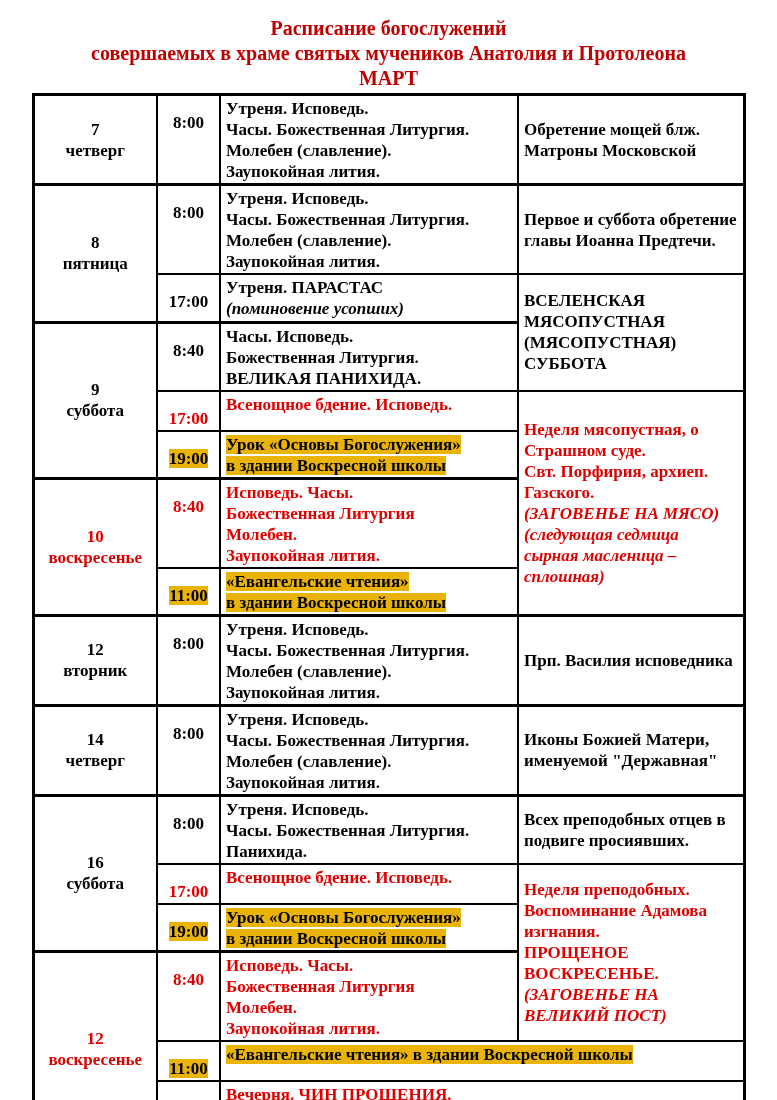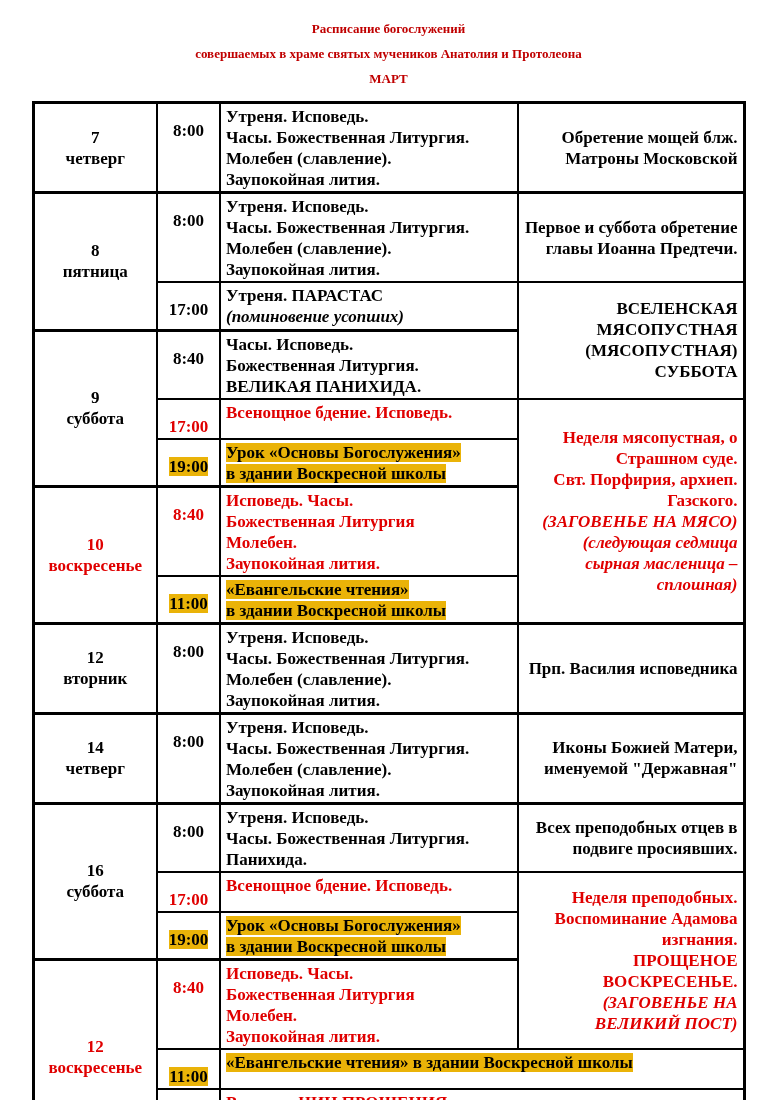--- a/index.html
+++ b/index.html
@@ -13,24 +13,24 @@
     height: 1100px;
     background: #ffffff;
     font-family: "Liberation Serif", "DejaVu Serif", serif;
     font-weight: bold;
     box-sizing: border-box;
   }
   .title-block {
     padding-top: 16px;
     text-align: center;
     color: #c00000;
-    font-size: 13px;
+    font-size: 20px;
     line-height: 25px;
   }
-  .title-block .month { margin-bottom: 10px; }
+  .title-block .month { margin-bottom: 2px; }
   table.schedule {
     border-collapse: collapse;
     width: 711px;
     margin: 1px auto 0 auto;
     table-layout: fixed;
     border: 3px solid #000;
     font-size: 17px;
     line-height: 21px;
     color: #000;
   }
@@ -49,21 +49,21 @@
     text-align: center;
     vertical-align: top;
     padding-top: 16px;
   }
   td.services {
     text-align: left;
     vertical-align: top;
     padding-top: 2px;
   }
   td.feast {
-    text-align: right;
+    text-align: left;
     vertical-align: middle;
   }
   .red { color: #e00000; }
   .hl { background: #eab308; }
   .italic { font-style: italic; }
   td.vtop { vertical-align: top; }
 </style>
 </head>
 <body>
 

